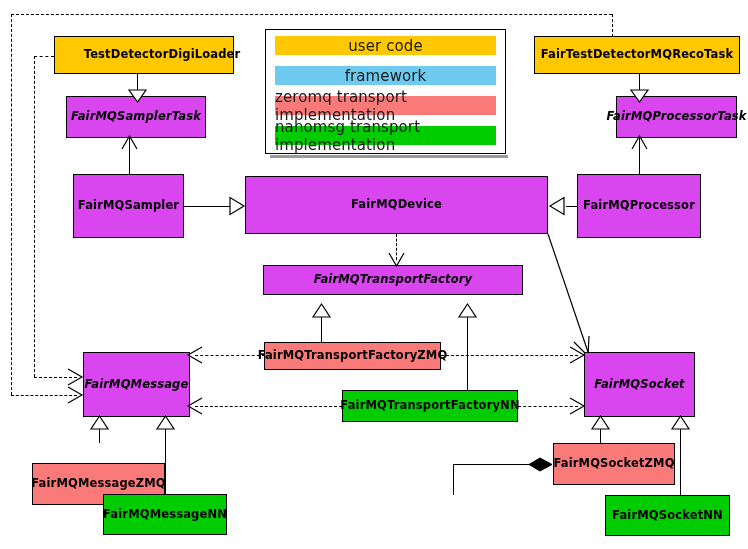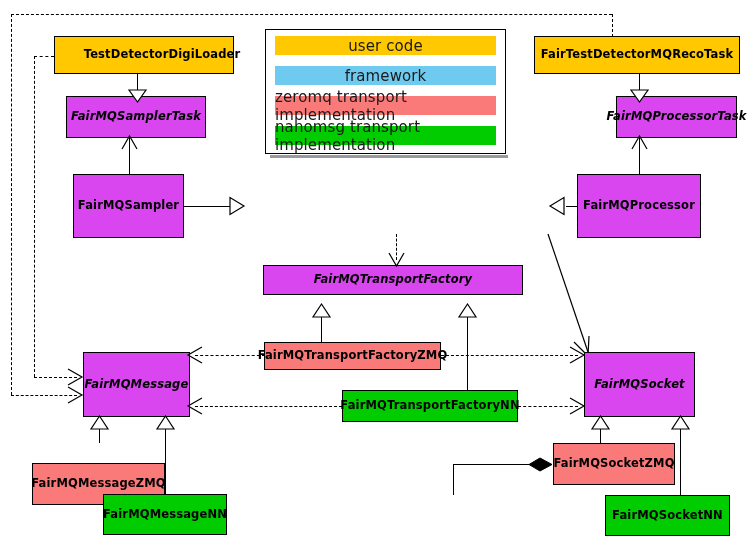--- a/index.html
+++ b/index.html
@@ -223,20 +223,23 @@
   </div>
 
   <div class="node fill-framework italic" style="left:66px; top:96px; width:140px; height:42px;">
     <span>FairMQSamplerTask</span>
   </div>
 
   <div class="node fill-framework" style="left:73px; top:174px; width:111px; height:64px;">
     <span>FairMQSampler</span>
   </div>
 
+  <div class="node fill-framework" style="left:245px; top:176px; width:303px; height:58px;">
+    <span>FairMQDevice</span>
+  </div>
 
   <div class="node fill-user" style="left:534px; top:36px; width:206px; height:38px;">
     <span>FairTestDetectorMQRecoTask</span>
   </div>
 
   <div class="node fill-framework italic" style="left:584px; top:96px; width:121px; height:42px;margin-left:32px;">
     <span>FairMQProcessorTask</span>
   </div>
 
   <div class="node fill-framework" style="left:577px; top:174px; width:124px; height:64px;">

